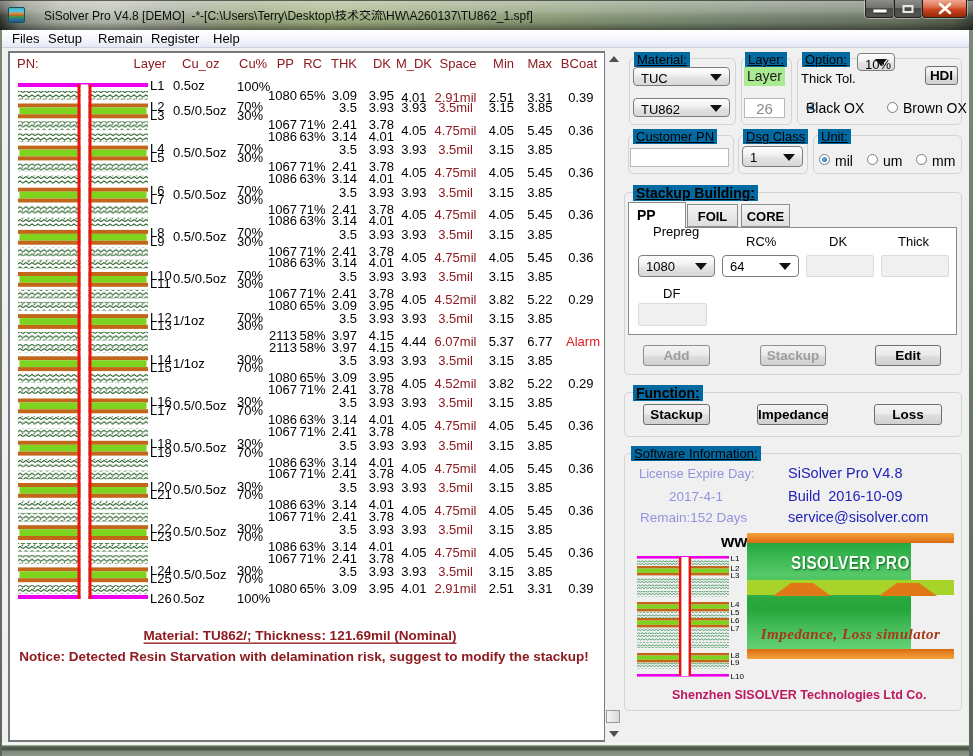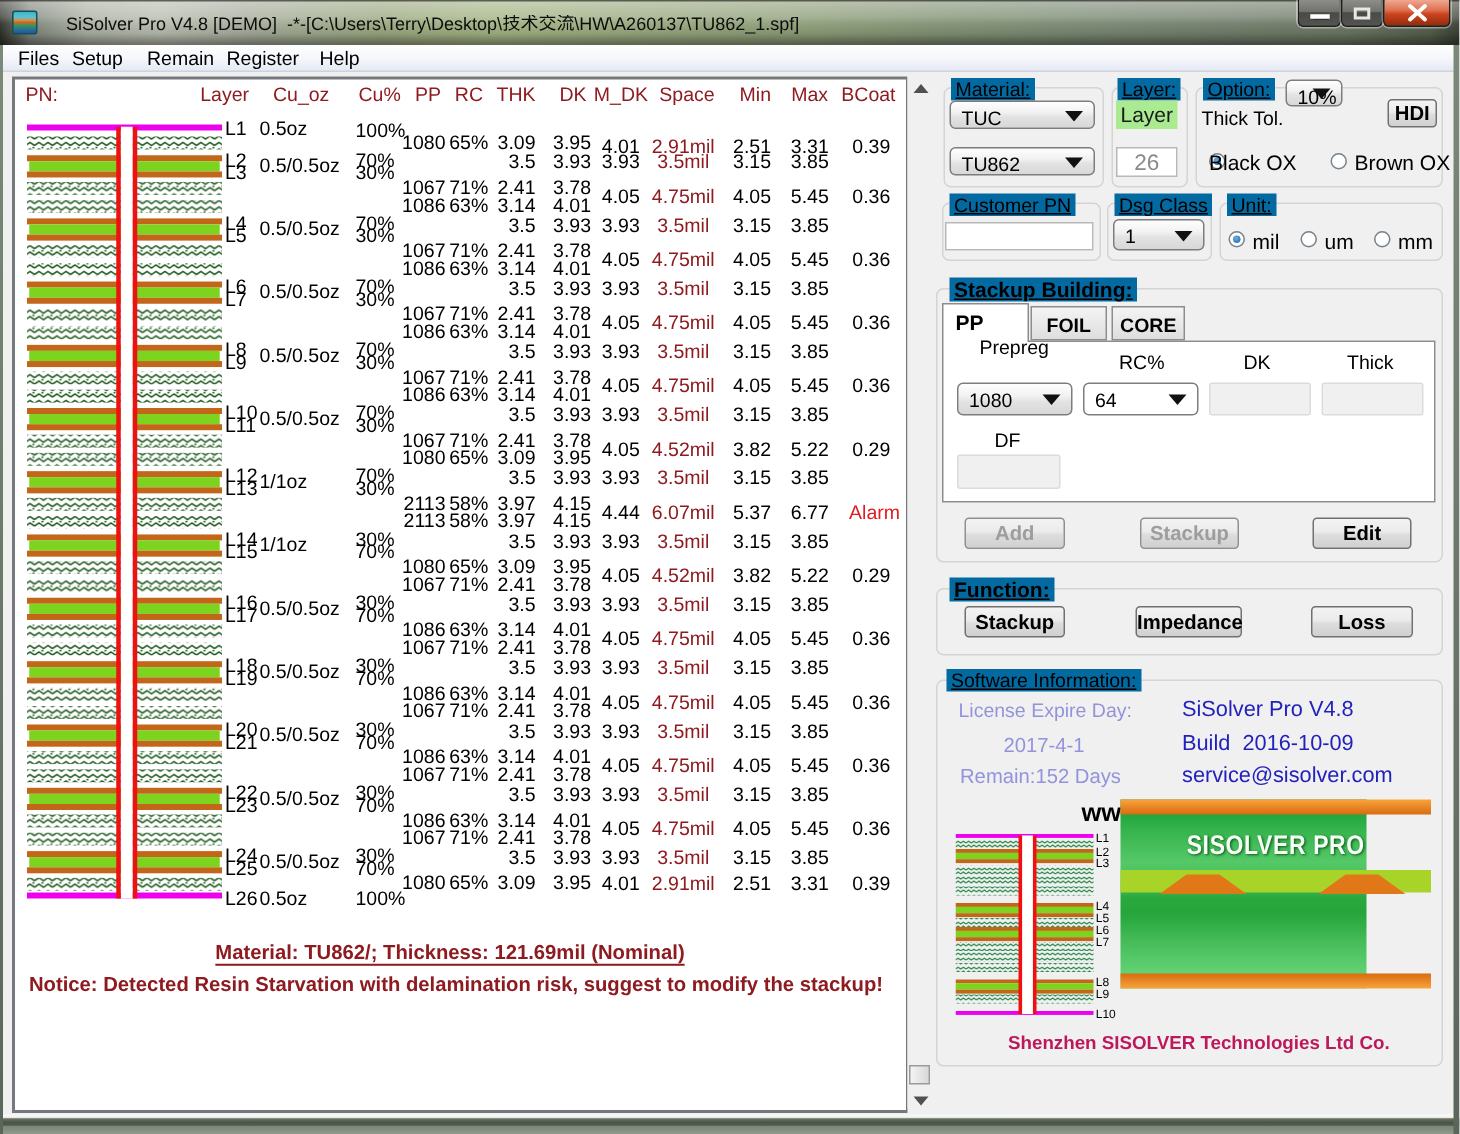--- a/index.html
+++ b/index.html
@@ -614,18 +614,19 @@
 
 <div class="abs" style="left:747px;top:533px;width:164px;height:126px;background:linear-gradient(180deg,#0f9a30 0%,#39b650 18%,#55c868 33%,#3fba55 46%,#2aa83e 52%,#25a53a 60%,#45bc58 75%,#63d276 92%,#70da80 100%)">
   <div class="abs" style="left:0;top:0;width:207px;height:10px;background:linear-gradient(180deg,#f7a43c,#d96b10)"></div>
   <div class="abs" style="left:0;top:116px;width:207px;height:10px;background:linear-gradient(180deg,#d96b10,#f7a43c)"></div>
   <div class="abs" style="left:0;top:20px;width:207px;text-align:center;font-size:18px;font-weight:bold;letter-spacing:0.5px;color:#f6fff6;text-shadow:1px 1px 2px #0a5a1a;transform:scaleX(0.85)">SISOLVER PRO</div>
   <div class="abs" style="left:0;top:47px;width:207px;height:15px;background:#a8d42a"></div>
   <svg class="abs" style="left:0;top:47px" width="207" height="16">
     <polygon points="26,16 44,3 66,3 84,16" fill="#e07818"></polygon>
     <polygon points="132,16 150,3 172,3 190,16" fill="#e07818"></polygon>
   </svg>
+  <div class="abs" style="left:0;top:93px;width:207px;text-align:center;font-family:'Liberation Serif',serif;font-size:15px;font-style:italic;font-weight:bold;color:#a63816;letter-spacing:0.5px">Impedance, Loss simulator</div>
 </div>
 <div class="abs" style="left:672px;top:688px;font-size:12.5px;font-weight:bold;color:#be185d;white-space:nowrap">Shenzhen SISOLVER Technologies Ltd Co.</div>
 
 <div id="fr-left" class="abs frame"></div>
 <div id="fr-right" class="abs frame"></div>
 <div id="fr-bottom" class="abs"></div>
 
 </body></html>

